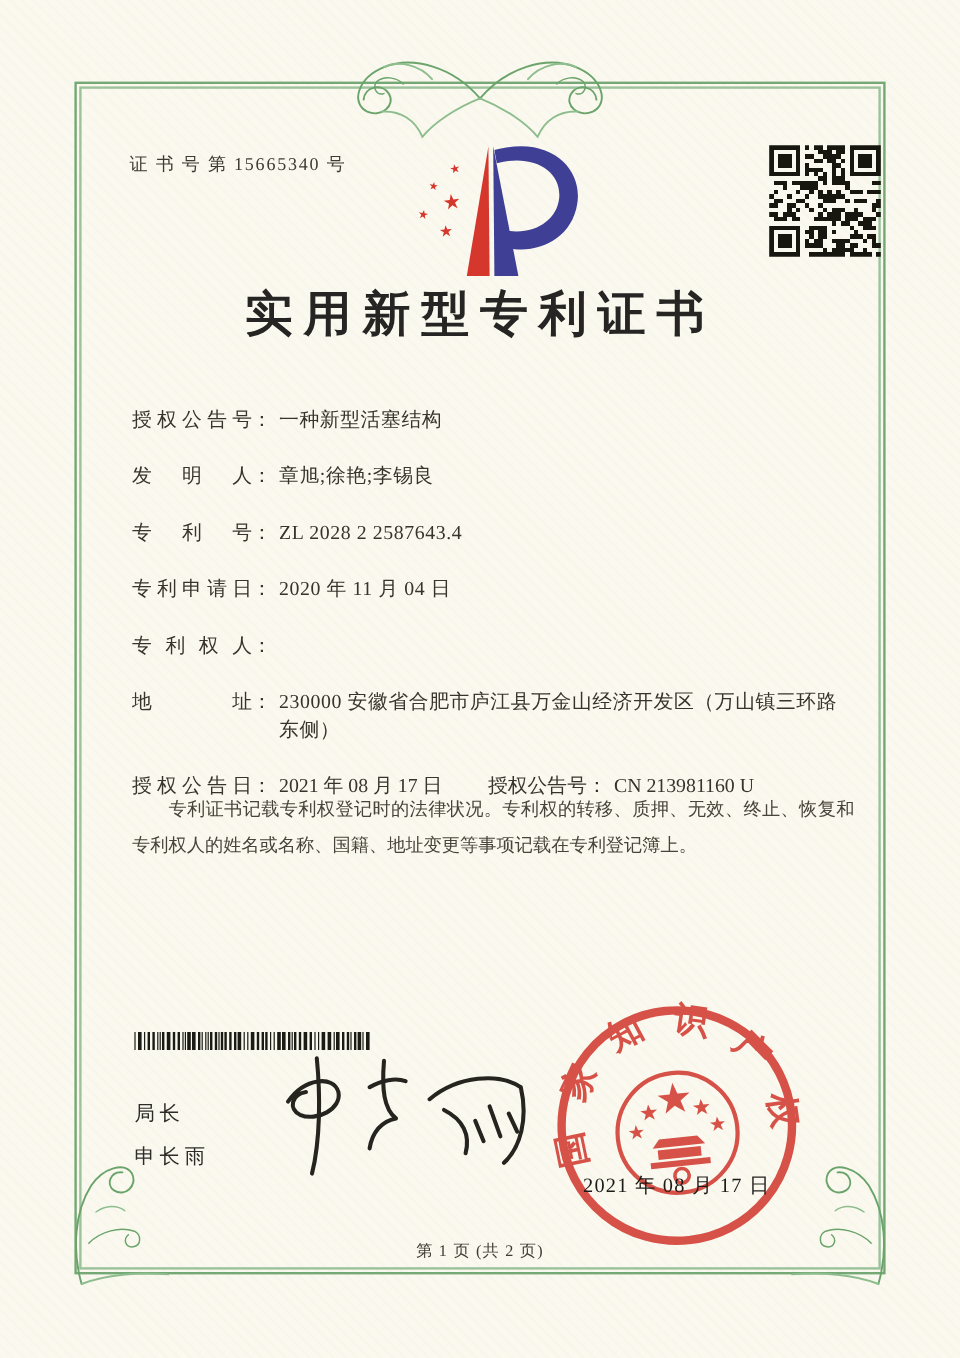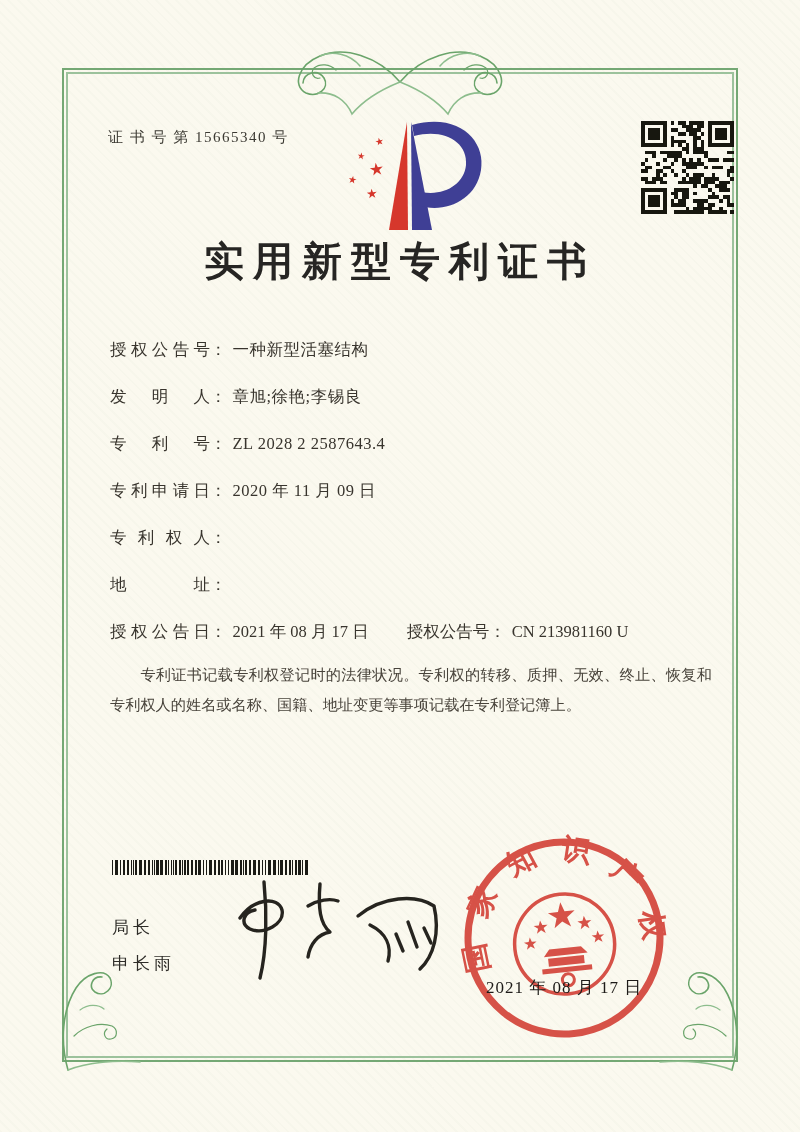--- a/index.html
+++ b/index.html
@@ -442,29 +442,30 @@
       <span class="fvalue">章旭;徐艳;李锡良</span>
     </div>
     <div class="frow">
       <span class="flabel">专利号</span>
         <span class="fcolon">：</span>
       <span class="fvalue">ZL 2028 2 2587643.4</span>
     </div>
     <div class="frow">
       <span class="flabel">专利申请日</span>
         <span class="fcolon">：</span>
-      <span class="fvalue">2020 年 11 月 09 日</span>
+      <span class="fvalue">2020 年 11 月 04 日</span>
     </div>
     <div class="frow">
       <span class="flabel">专利权人</span>
         <span class="fcolon">：</span>
     </div>
     <div class="frow">
       <span class="flabel">地址</span>
         <span class="fcolon">：</span>
+      <span class="fvalue">230000 安徽省合肥市庐江县万金山经济开发区（万山镇三环路东侧）</span>
     </div>
     <div class="frow grow">
       <span class="flabel">授权公告日</span>
         <span class="fcolon">：</span>
       <span>2021 年 08 月 17 日</span>
       <span class="g2label">授权公告号</span>
         <span class="fcolon">：</span>
       <span>CN 213981160 U</span>
     </div>
   </div>
@@ -625,14 +626,15 @@
         <polygon points="138,100 139.6,104.4 144.3,104.5 140.5,107.2 142,111.7 138,109 134,111.7 135.5,107.2 131.7,104.5 136.4,104.4"></polygon>
         <path d="M82,121 L126,121 L120,114 L88,114 Z"></path>
         <rect x="86" y="123" width="36" height="8"></rect>
         <rect x="79" y="133" width="50" height="5"></rect>
         <circle cx="104" cy="146" r="6" fill="none" stroke="#d23b31" stroke-width="3"></circle>
       </g>
     </svg>
     <div class="seal-date">2021 年 08 月 17 日</div>
   </div>
 
+  <div class="page-num">第 1 页 (共 2 页)</div>
 
 </div>
 
 </body></html>

